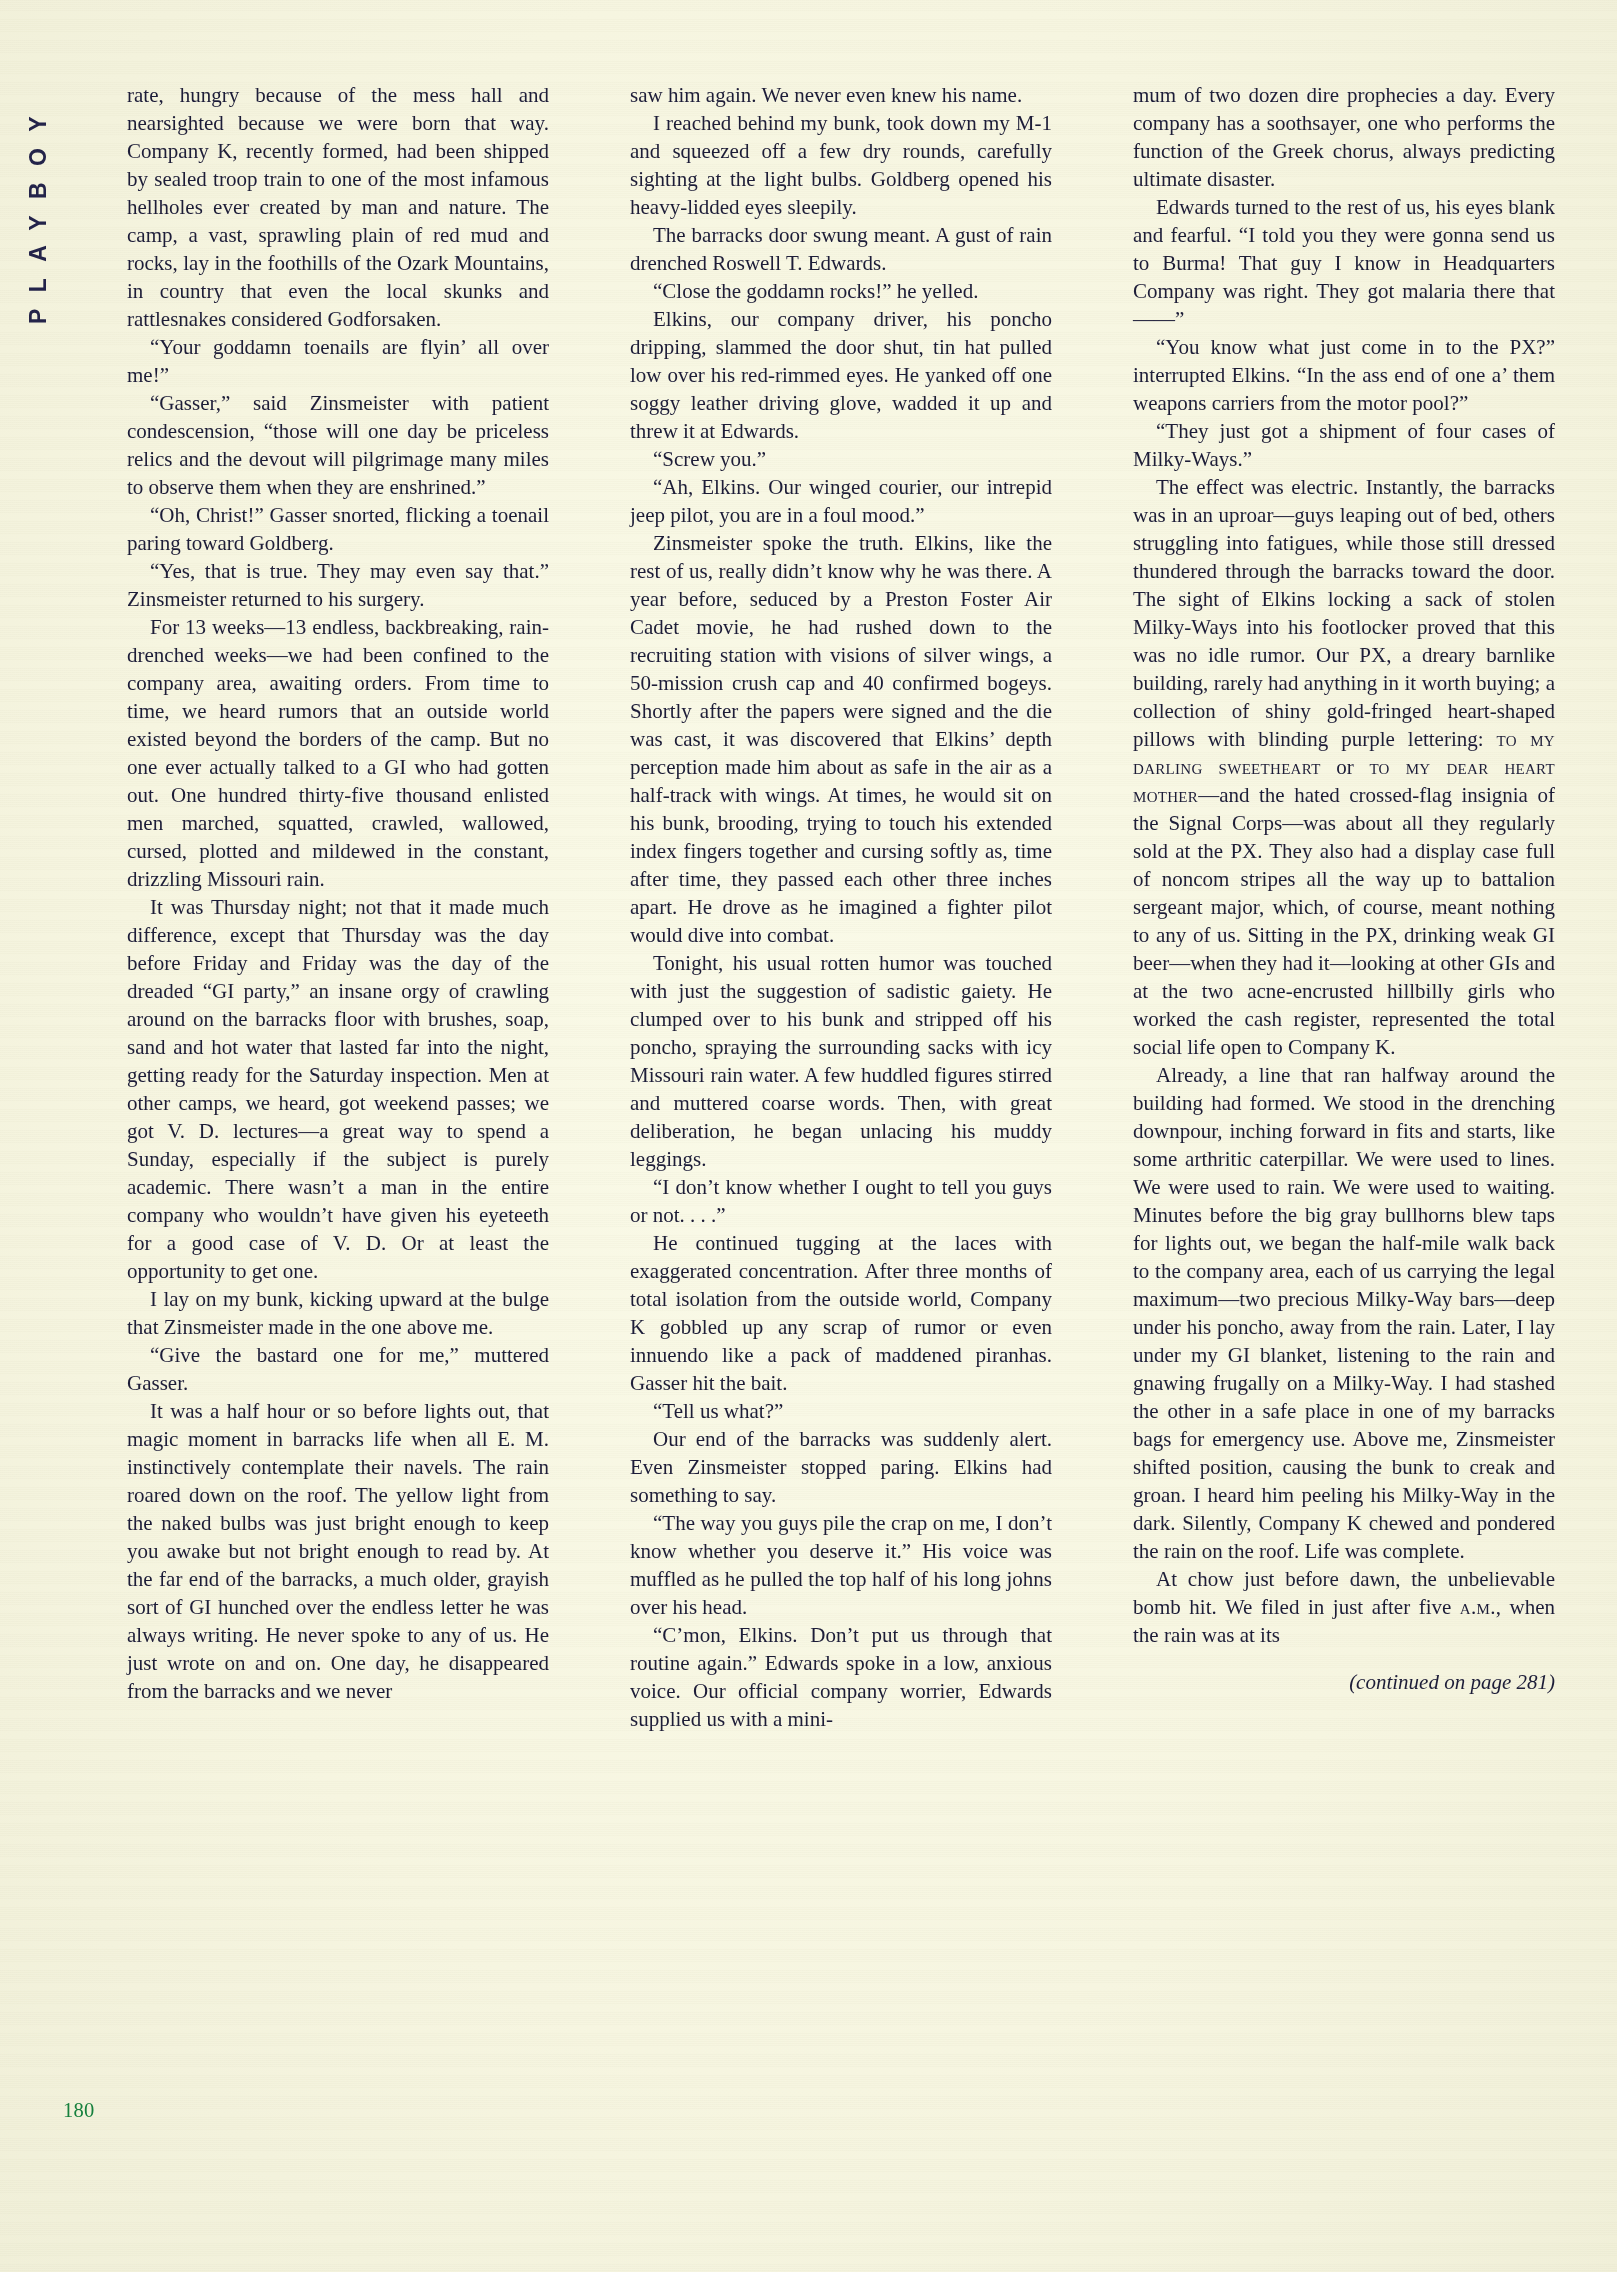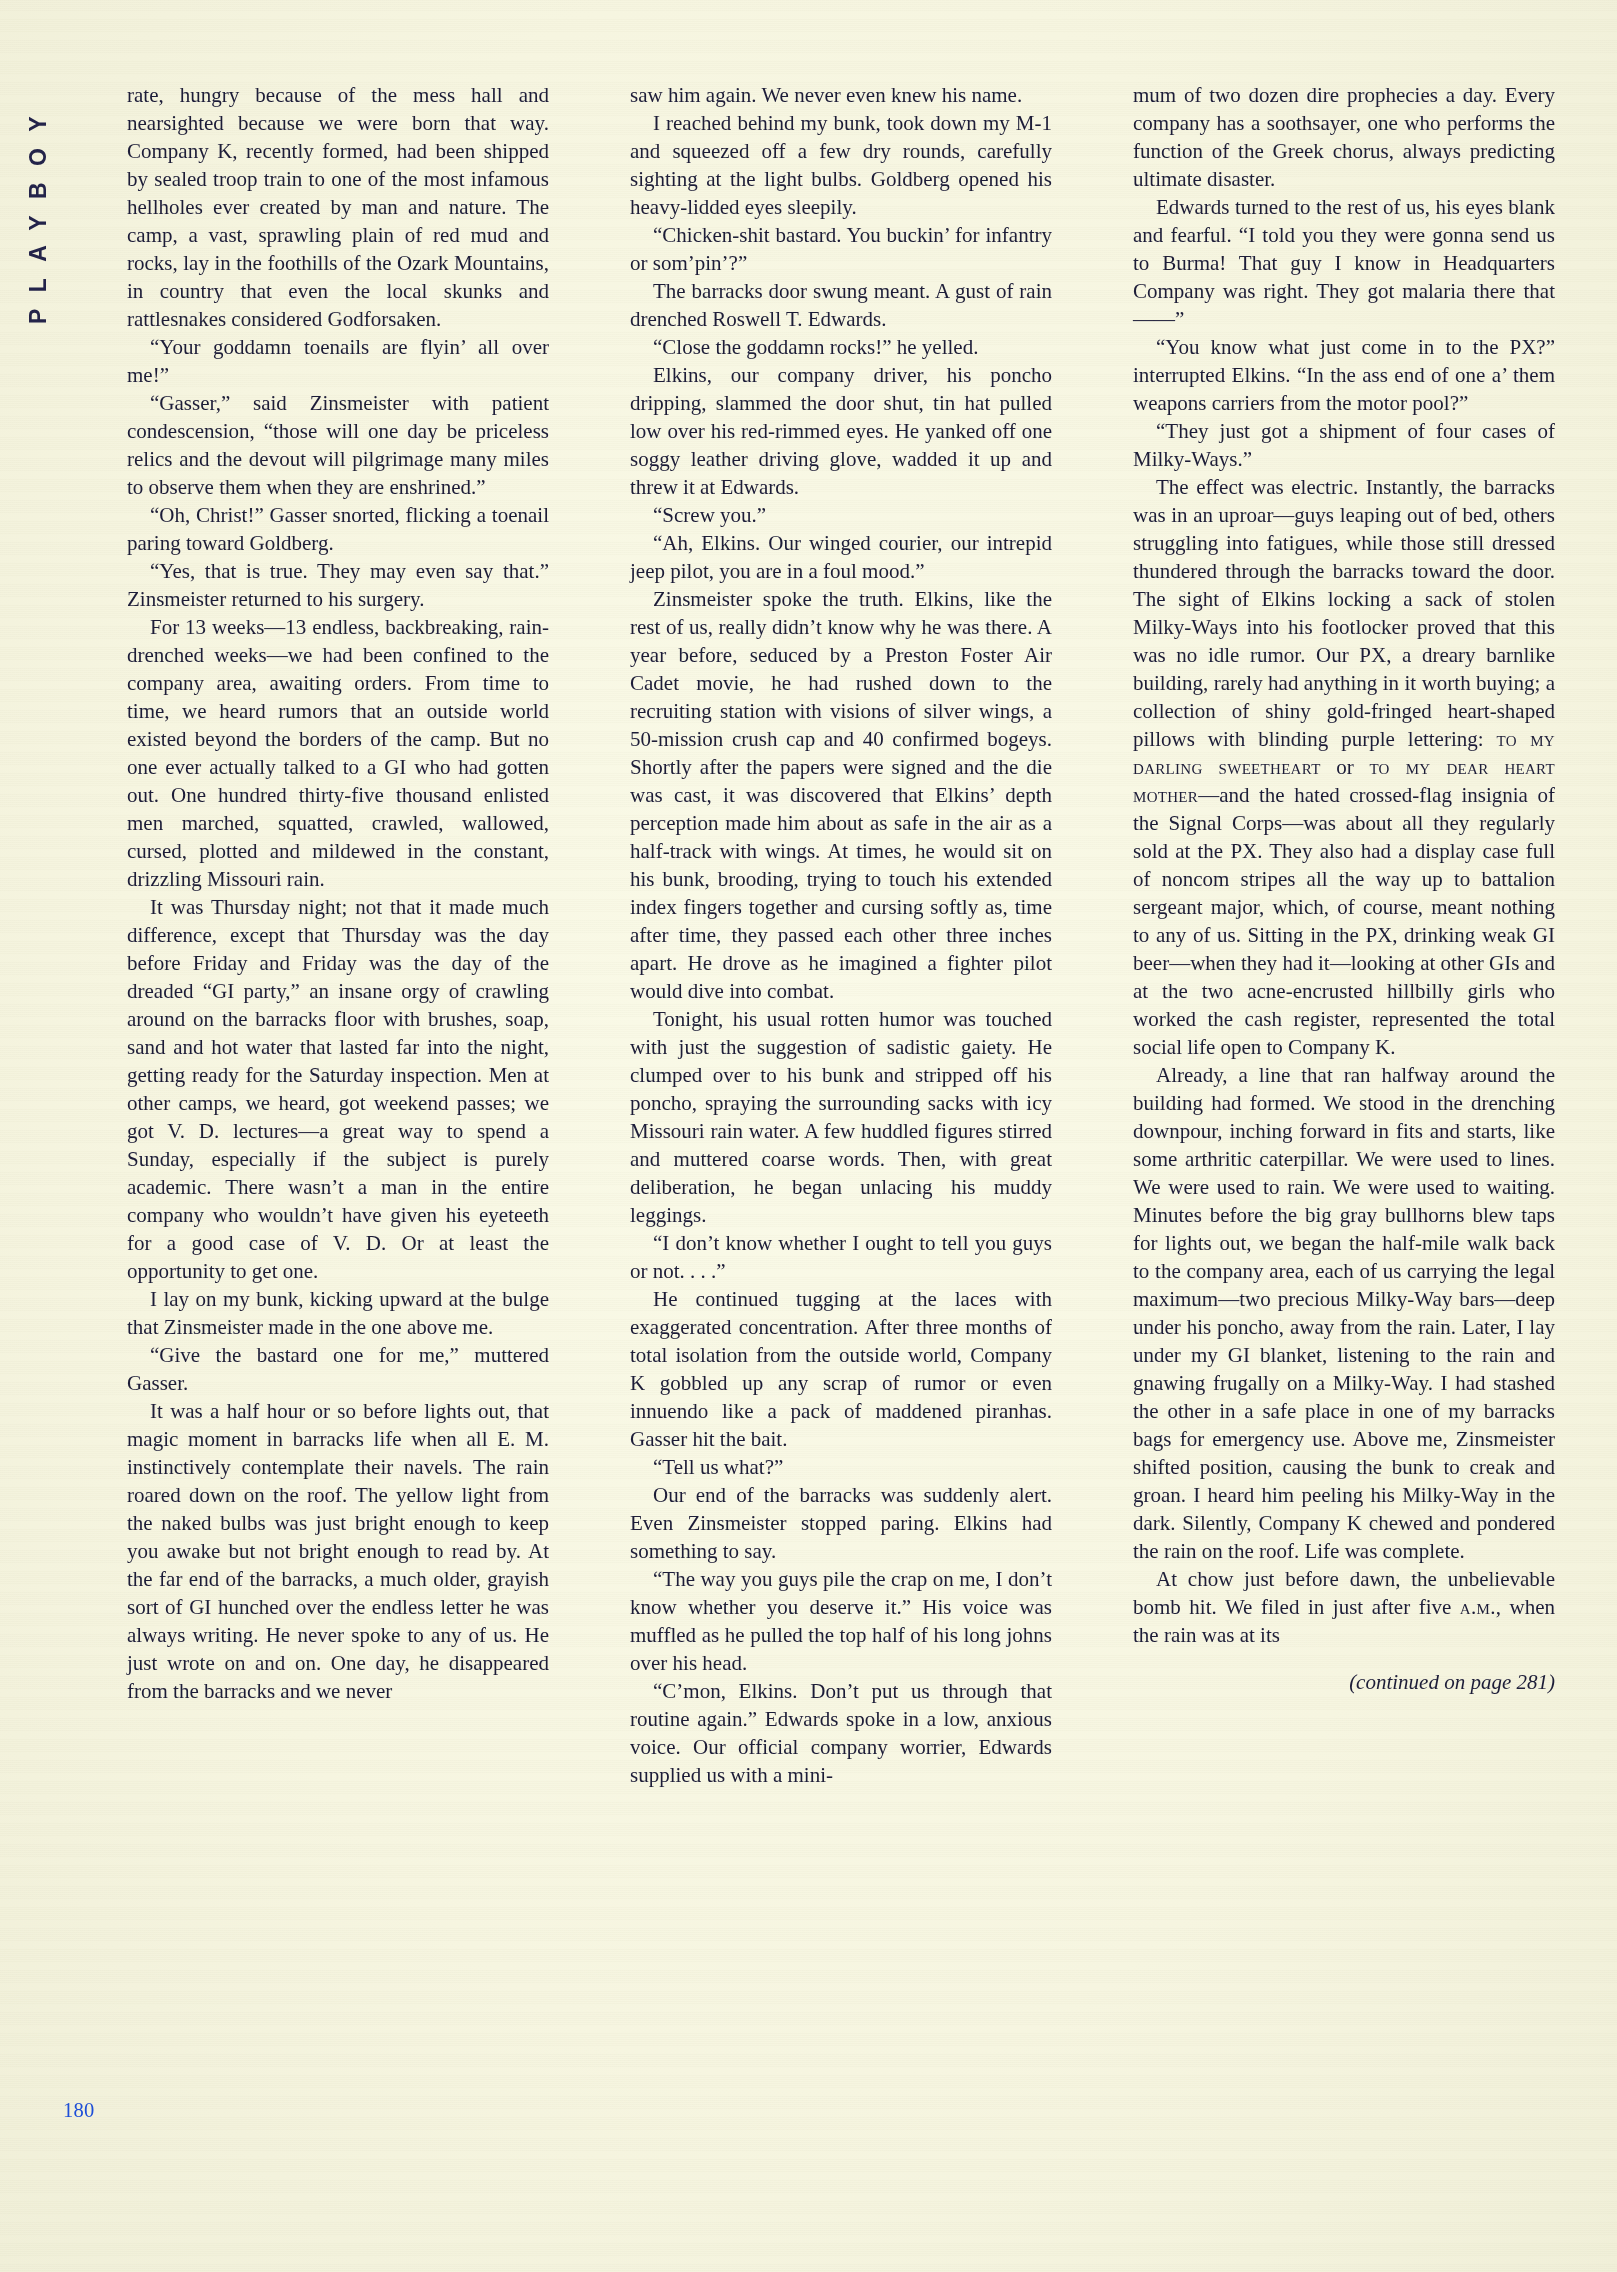--- a/index.html
+++ b/index.html
@@ -52,21 +52,21 @@
     letter-spacing: 16.4px;
     color: #23234a;
   }
 
   
   .folio {
     position: absolute;
     left: 63px;
     top: 2099px;
     font-size: 20.5px;
-    color: #1d4ed8;
+    color: #15803d;
     letter-spacing: 0.3px;
   }
 
   
   .columns {
     position: absolute;
     left: 127px;
     top: 81px;
     width: 1428px;
     height: 2093px;
@@ -133,21 +133,20 @@
         <p>“Yes, that is true. They may even say that.” Zinsmeister returned to his surgery.</p>
         <p>For 13 weeks—13 endless, backbreaking, rain-drenched weeks—we had been confined to the company area, awaiting orders. From time to time, we heard rumors that an outside world existed beyond the borders of the camp. But no one ever actually talked to a GI who had gotten out. One hundred thirty-five thousand enlisted men marched, squatted, crawled, wallowed, cursed, plotted and mildewed in the constant, drizzling Missouri rain.</p>
         <p>It was Thursday night; not that it made much difference, except that Thursday was the day before Friday and Friday was the day of the dreaded “GI party,” an insane orgy of crawling around on the barracks floor with brushes, soap, sand and hot water that lasted far into the night, getting ready for the Saturday inspection. Men at other camps, we heard, got weekend passes; we got V. D. lectures—a great way to spend a Sunday, especially if the subject is purely academic. There wasn’t a man in the entire company who wouldn’t have given his eyeteeth for a good case of V. D. Or at least the opportunity to get one.</p>
         <p>I lay on my bunk, kicking upward at the bulge that Zinsmeister made in the one above me.</p>
         <p>“Give the bastard one for me,” muttered Gasser.</p>
         <p>It was a half hour or so before lights out, that magic moment in barracks life when all E. M. instinctively contemplate their navels. The rain roared down on the roof. The yellow light from the naked bulbs was just bright enough to keep you awake but not bright enough to read by. At the far end of the barracks, a much older, grayish sort of GI hunched over the endless letter he was always writing. He never spoke to any of us. He just wrote on and on. One day, he disappeared from the barracks and we never</p>
       </div>
     <div class="col">
         <p class="no-indent">saw him again. We never even knew his name.</p>
         <p>I reached behind my bunk, took down my M-1 and squeezed off a few dry rounds, carefully sighting at the light bulbs. Goldberg opened his heavy-lidded eyes sleepily.</p>
-        <p>“Chicken-shit bastard. You buckin’ for infantry or som’pin’?”</p>
         <p>The barracks door swung meant. A gust of rain drenched Roswell T. Edwards.</p>
         <p>“Close the goddamn rocks!” he yelled.</p>
         <p>Elkins, our company driver, his poncho dripping, slammed the door shut, tin hat pulled low over his red-rimmed eyes. He yanked off one soggy leather driving glove, wadded it up and threw it at Edwards.</p>
         <p>“Screw you.”</p>
         <p>“Ah, Elkins. Our winged courier, our intrepid jeep pilot, you are in a foul mood.”</p>
         <p>Zinsmeister spoke the truth. Elkins, like the rest of us, really didn’t know why he was there. A year before, seduced by a Preston Foster Air Cadet movie, he had rushed down to the recruiting station with visions of silver wings, a 50-mission crush cap and 40 confirmed bogeys. Shortly after the papers were signed and the die was cast, it was discovered that Elkins’ depth perception made him about as safe in the air as a half-track with wings. At times, he would sit on his bunk, brooding, trying to touch his extended index fingers together and cursing softly as, time after time, they passed each other three inches apart. He drove as he imagined a fighter pilot would dive into combat.</p>
         <p>Tonight, his usual rotten humor was touched with just the suggestion of sadistic gaiety. He clumped over to his bunk and stripped off his poncho, spraying the surrounding sacks with icy Missouri rain water. A few huddled figures stirred and muttered coarse words. Then, with great deliberation, he began unlacing his muddy leggings.</p>
         <p>“I don’t know whether I ought to tell you guys or not. . . .”</p>
         <p>He continued tugging at the laces with exaggerated concentration. After three months of total isolation from the outside world, Company K gobbled up any scrap of rumor or even innuendo like a pack of maddened piranhas. Gasser hit the bait.</p>
         <p>“Tell us what?”</p>

